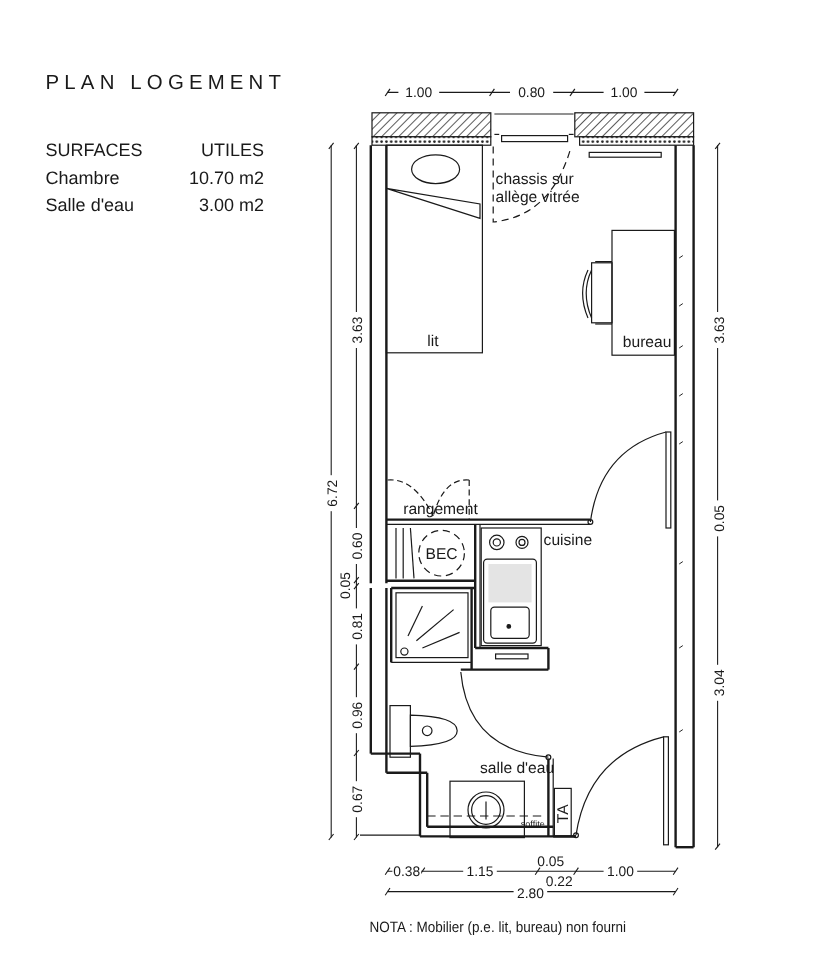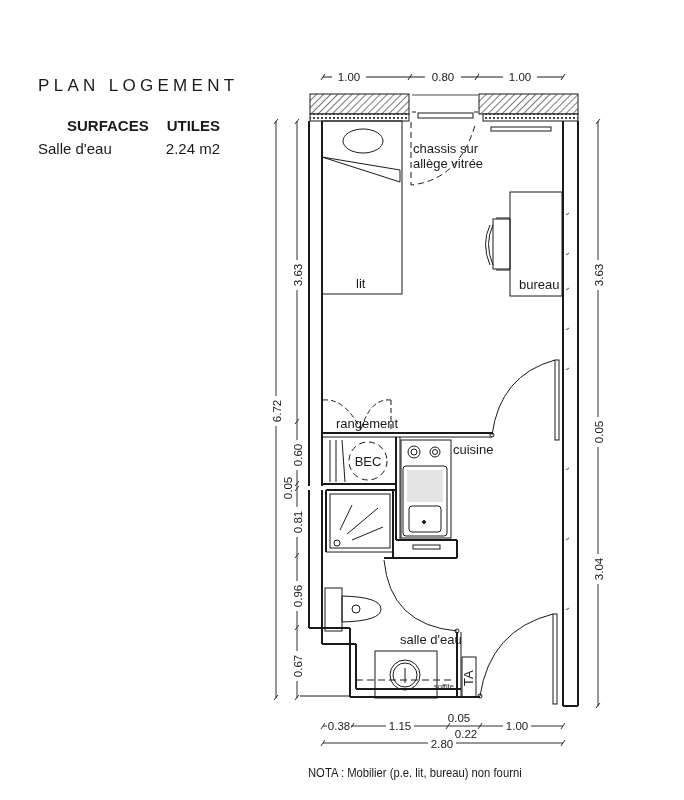--- a/index.html
+++ b/index.html
@@ -1,41 +1,45 @@
 <!DOCTYPE html>
 <html><head>
 <meta charset="utf-8">
 <style>
   html, body { margin: 0; padding: 0; background: #ffffff; }
   body { width: 684px; height: 800px; position: relative; overflow: hidden;
          font-family: "Liberation Sans", sans-serif; color: #1a1a1a; }
-  .title { position: absolute; left: 38px; top: 76px; font-size: 17px; letter-spacing: 4.3px; font-weight: normal; }
+  .title { position: absolute; left: 38px; top: 59px; font-size: 17px; letter-spacing: 4.3px; font-weight: normal; }
   .surfaces { position: absolute; left: 38px; top: 114px; width: 182px; font-size: 15px; line-height: 23px; }
   .row { display: flex; justify-content: space-between; }
-  .row.head, .row.total { font-weight: bold; margin-left: 29px; }
+  .row.head, .row.total { font-weight: normal; }
   .row.total { margin-top: 14px; }
   .nota { position: absolute; left: 308px; top: 766px; font-size: 12.5px; transform: scaleX(0.9); transform-origin: left top; }
   svg.plan { position: absolute; left: 0; top: 0; }
   svg text { font-family: "Liberation Sans", sans-serif; fill: #1a1a1a; }
   .lbl { font-size: 13px; }
   .dim { font-size: 11.5px; }
 </style>
 </head>
 <body>
 
 <div class="title">PLAN LOGEMENT</div>
 
 <div class="surfaces">
   <div class="row head">
     <span>SURFACES</span>
     <span>UTILES</span>
   </div>
   <div class="row">
+    <span>Chambre</span>
+    <span>10.70 m2</span>
+  </div>
+  <div class="row">
     <span>Salle d'eau</span>
-    <span>2.24 m2</span>
+    <span>3.00 m2</span>
   </div>
 </div>
 
 <svg class="plan" width="684" height="800" viewBox="0 0 684 800">
   <defs>
     <pattern id="hatch" width="5" height="5" patternUnits="userSpaceOnUse" patternTransform="rotate(45)">
       <line x1="0" y1="0" x2="0" y2="5" stroke="#1a1a1a" stroke-width="1.2"></line>
     </pattern>
     <pattern id="crossh" width="4" height="4" patternUnits="userSpaceOnUse">
       <rect width="4" height="4" fill="#fff"></rect>

